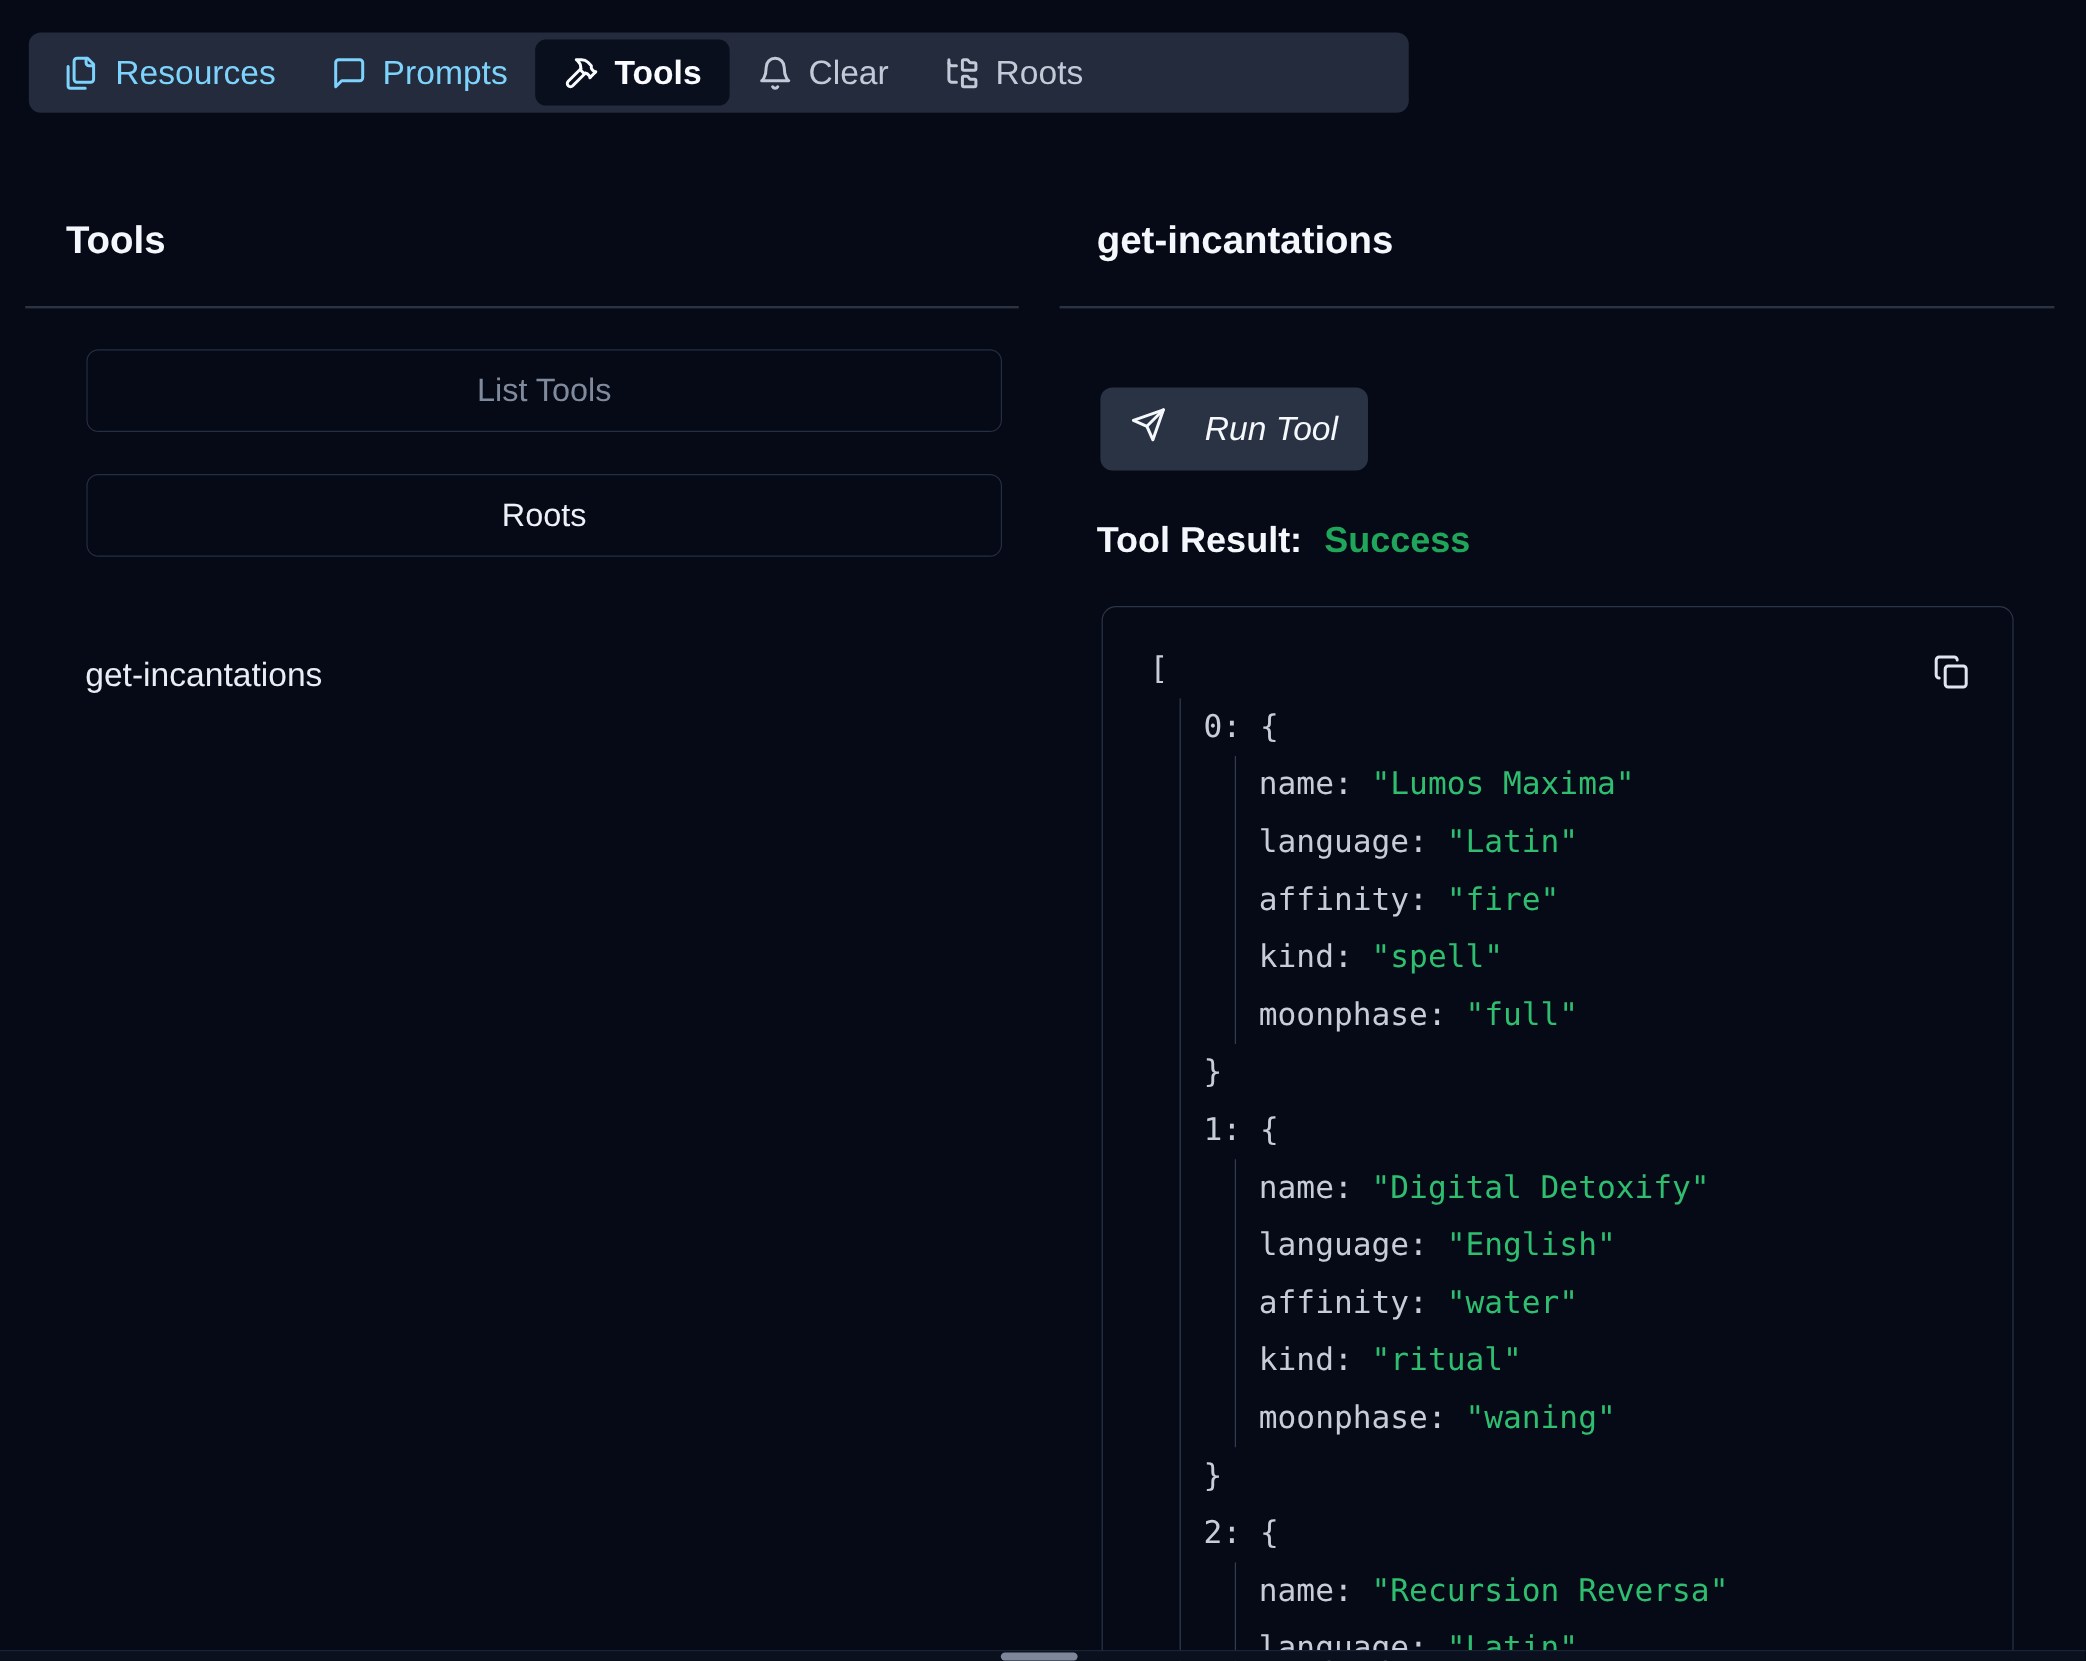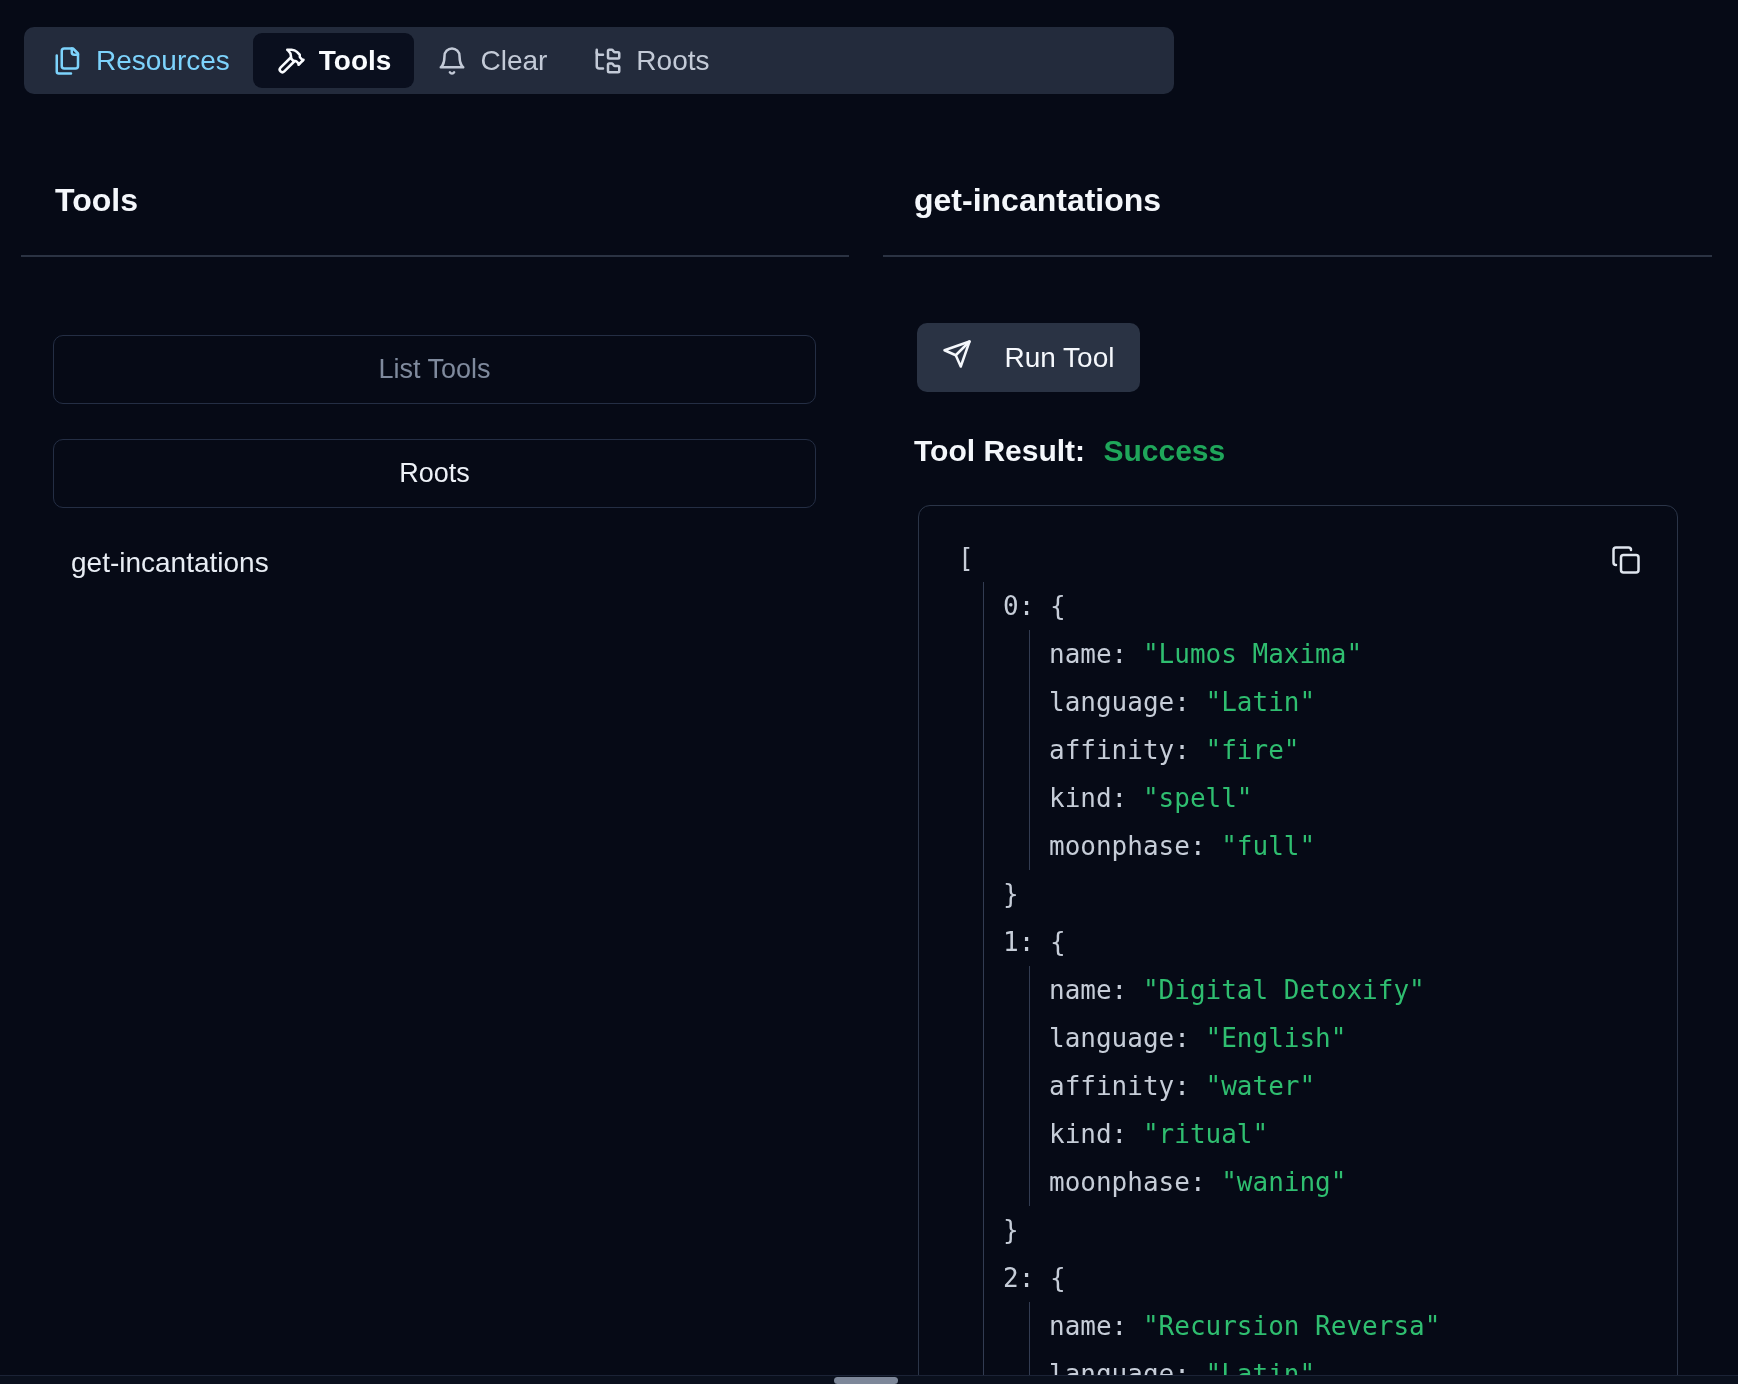--- a/index.html
+++ b/index.html
@@ -15,33 +15,33 @@
   .tab.active{background:#0a0f1e;color:#fafcff;font-weight:600;}
 
   
   .panel-title{position:absolute;top:182px;margin:0;font-size:32px;font-weight:700;color:#f4f7fb;}
   #left-title{left:55px;}
   #right-title{left:914px;}
   .divider{position:absolute;top:255px;height:2px;background:#2b3343;}
   #left-divider{left:21px;width:828px;}
   #right-divider{left:883px;width:829px;}
 
-  .ghost-btn{position:absolute;left:53px;width:763px;height:69px;background:transparent;
+  .ghost-btn{position:absolute;left:72px;width:763px;height:69px;background:transparent;
              border:1.5px solid #242e44;border-radius:10px;font-family:inherit;font-size:27px;
-             display:flex;align-items:center;justify-content:center;margin-top:44px;}
+             display:flex;align-items:center;justify-content:center;}
   #list-tools-btn{top:291px;color:#7f8a9d;}
   #clear-btn{top:395px;color:#edf1f7;}
 
   .tool-list{position:absolute;left:71px;top:515px;}
   .tool-item{height:96px;display:flex;align-items:center;font-size:28px;color:#e8edf4;cursor:default;}
 
   
   #run-tool-btn{position:absolute;left:917px;top:323px;width:223px;height:69px;background:#2a3344;
                 border:none;border-radius:10px;color:#f5f8fc;font-family:inherit;font-size:28px;
-                display:flex;align-items:center;justify-content:center;gap:32px;}
+                display:flex;align-items:center;justify-content:center;gap:32px;font-style:italic;}
   #result-line{position:absolute;left:914px;top:434px;font-size:30px;font-weight:700;color:#f4f7fb;}
   #result-status{color:#1fa65a;margin-left:10px;}
 
   
   #json-box{position:absolute;left:918px;top:505px;width:760px;height:900px;box-sizing:border-box;
             border:1.5px solid #2b3548;border-radius:12px;overflow:hidden;}
   #copy-btn{position:absolute;right:34px;top:38px;width:34px;height:34px;background:transparent;
             border:none;color:#dfe5ee;padding:0;}
   #json-content{position:absolute;left:0;top:0;right:0;padding:28px 0 0 39px;
                 font-family:"DejaVu Sans Mono",monospace;font-size:26px;line-height:48px;
@@ -62,20 +62,26 @@
 <body>
 
 <nav class="tabbar" id="tabbar">
     <div class="tab muted">
       <svg width="30" height="30" viewBox="0 0 24 24" fill="none" stroke="currentColor" stroke-width="2" stroke-linecap="round" stroke-linejoin="round">
         <path d="M20 7h-3a2 2 0 0 1-2-2V2"></path>
         <path d="M9 18a2 2 0 0 1-2-2V4a2 2 0 0 1 2-2h7l4 4v10a2 2 0 0 1-2 2Z"></path>
         <path d="M3 7.6v12.8A1.6 1.6 0 0 0 4.6 22h9.8"></path>
       </svg>
       <span>Resources</span>
+    </div>
+    <div class="tab muted">
+      <svg width="30" height="30" viewBox="0 0 24 24" fill="none" stroke="currentColor" stroke-width="2" stroke-linecap="round" stroke-linejoin="round">
+        <path d="M21 15a2 2 0 0 1-2 2H7l-4 4V5a2 2 0 0 1 2-2h14a2 2 0 0 1 2 2z"></path>
+      </svg>
+      <span>Prompts</span>
     </div>
     <div class="tab active">
       <svg width="30" height="30" viewBox="0 0 24 24" fill="none" stroke="currentColor" stroke-width="2" stroke-linecap="round" stroke-linejoin="round">
         <path d="m15 12-8.373 8.373a1 1 0 1 1-3-3L12 9"></path>
         <path d="m18 15 4-4"></path>
         <path d="m21.5 11.5-1.914-1.914A2 2 0 0 1 19 8.172V7l-2.26-2.26a6 6 0 0 0-4.202-1.756L9 2.96l.92.82A6.18 6.18 0 0 1 12 8.4V10l2 2h1.172a2 2 0 0 1 1.414.586L18.5 14.5"></path>
       </svg>
       <span>Tools</span>
     </div>
     <div class="tab">

